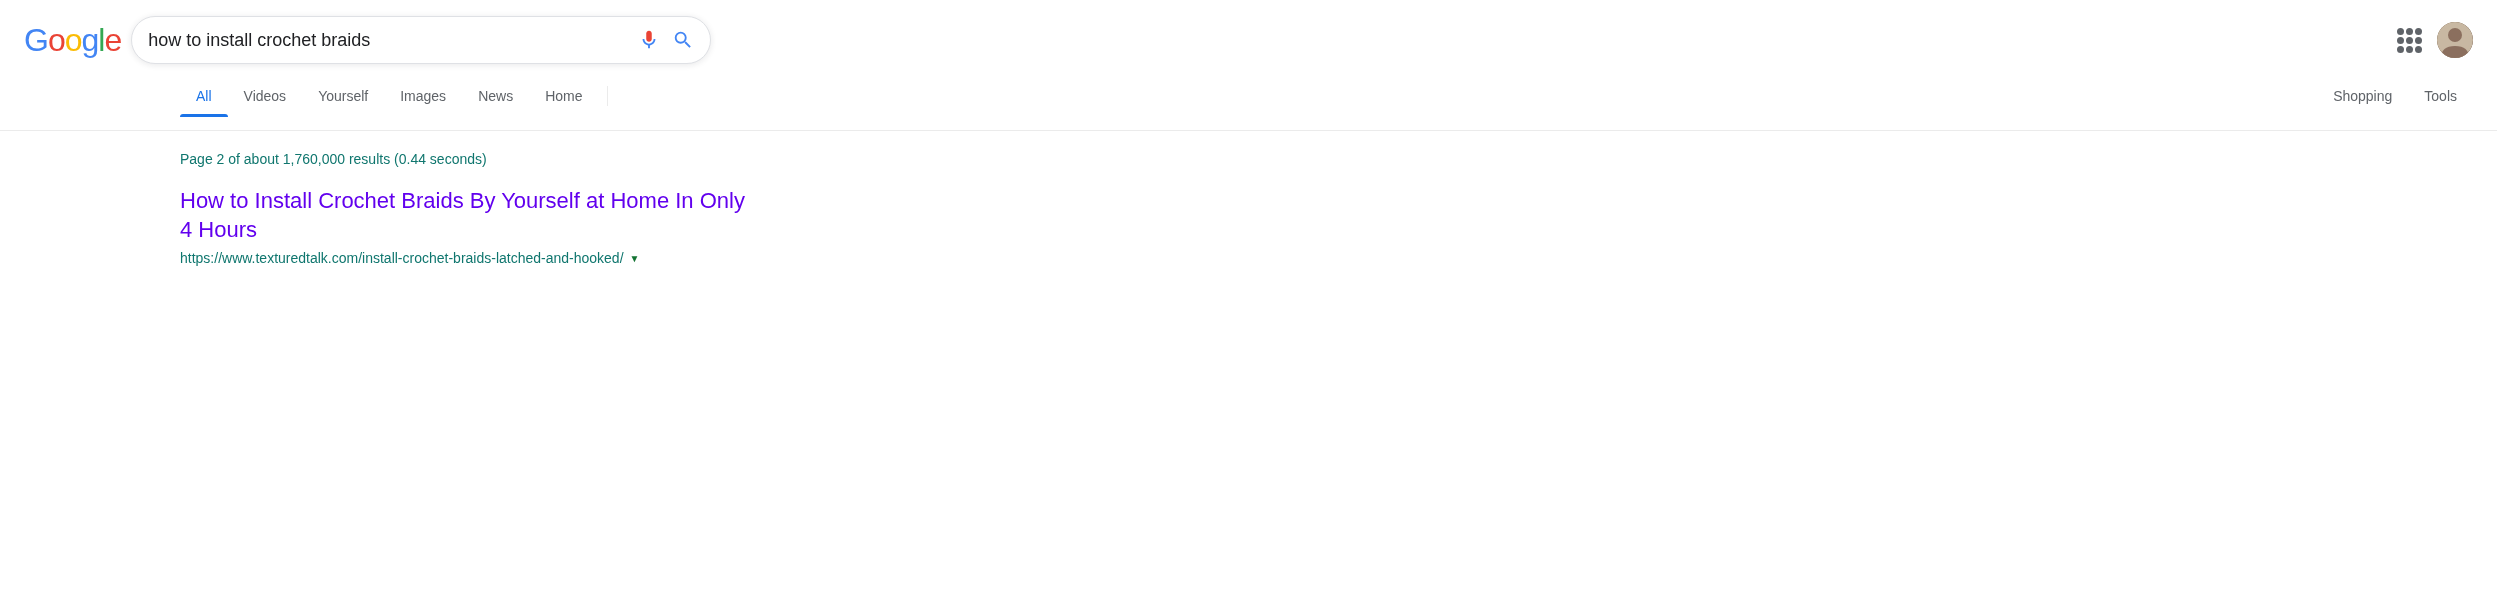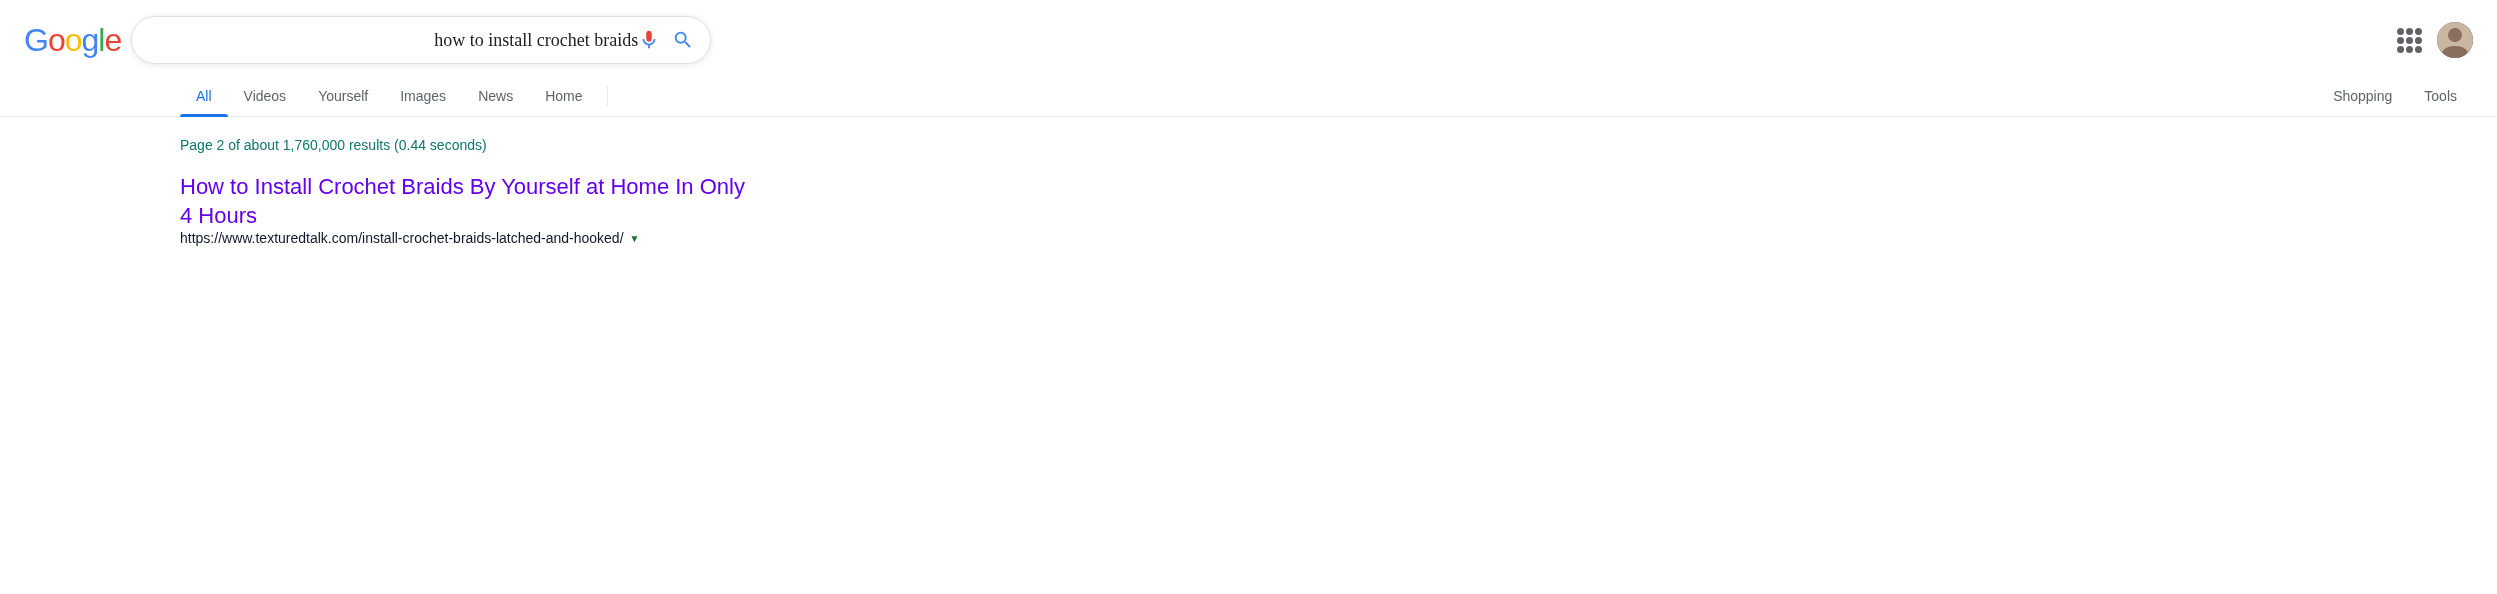--- a/index.html
+++ b/index.html
@@ -47,22 +47,21 @@
       box-shadow: 0 1px 6px rgba(32,33,36,0.1);
     }
 
     .search-input {
       flex: 1;
       border: none;
       outline: none;
       font-size: 18px;
       color: #202124;
       background: transparent;
-      font-family: Liberation Serif, serif;
-      text-align: right;
+      font-family: Liberation Sans, sans-serif;
     }
 
     .search-icons {
       display: flex;
       align-items: center;
       gap: 12px;
     }
 
     .mic-icon {
       width: 22px;
@@ -117,21 +116,21 @@
       display: flex;
       align-items: center;
       justify-content: center;
       color: white;
       font-size: 16px;
     }
 
     .nav-bar {
       display: flex;
       align-items: center;
-      padding: 8px 0 0 180px;
+      padding: 8px 0 14px 180px;
       border-bottom: 1px solid #ebebeb;
       margin-top: 4px;
     }
 
     .nav-items {
       display: flex;
       align-items: center;
       gap: 0;
     }
 
@@ -189,32 +188,33 @@
     }
 
     .result-title {
       font-size: 22px;
       color: #6200EE;
       cursor: pointer;
       text-decoration: none;
       font-weight: 400;
       line-height: 1.3;
       display: block;
+      margin-bottom: 6px;
     }
 
     .result-url-row {
       display: flex;
       align-items: center;
       gap: 6px;
       margin-bottom: 4px;
     }
 
     .result-url {
       font-size: 14px;
-      color: #0f172a;
+      color: #0f766e;
       cursor: pointer;
     }
 
     .dropdown-arrow {
       font-size: 10px;
       color: #137333;
       cursor: pointer;
     }
 
     .result-snippet {

